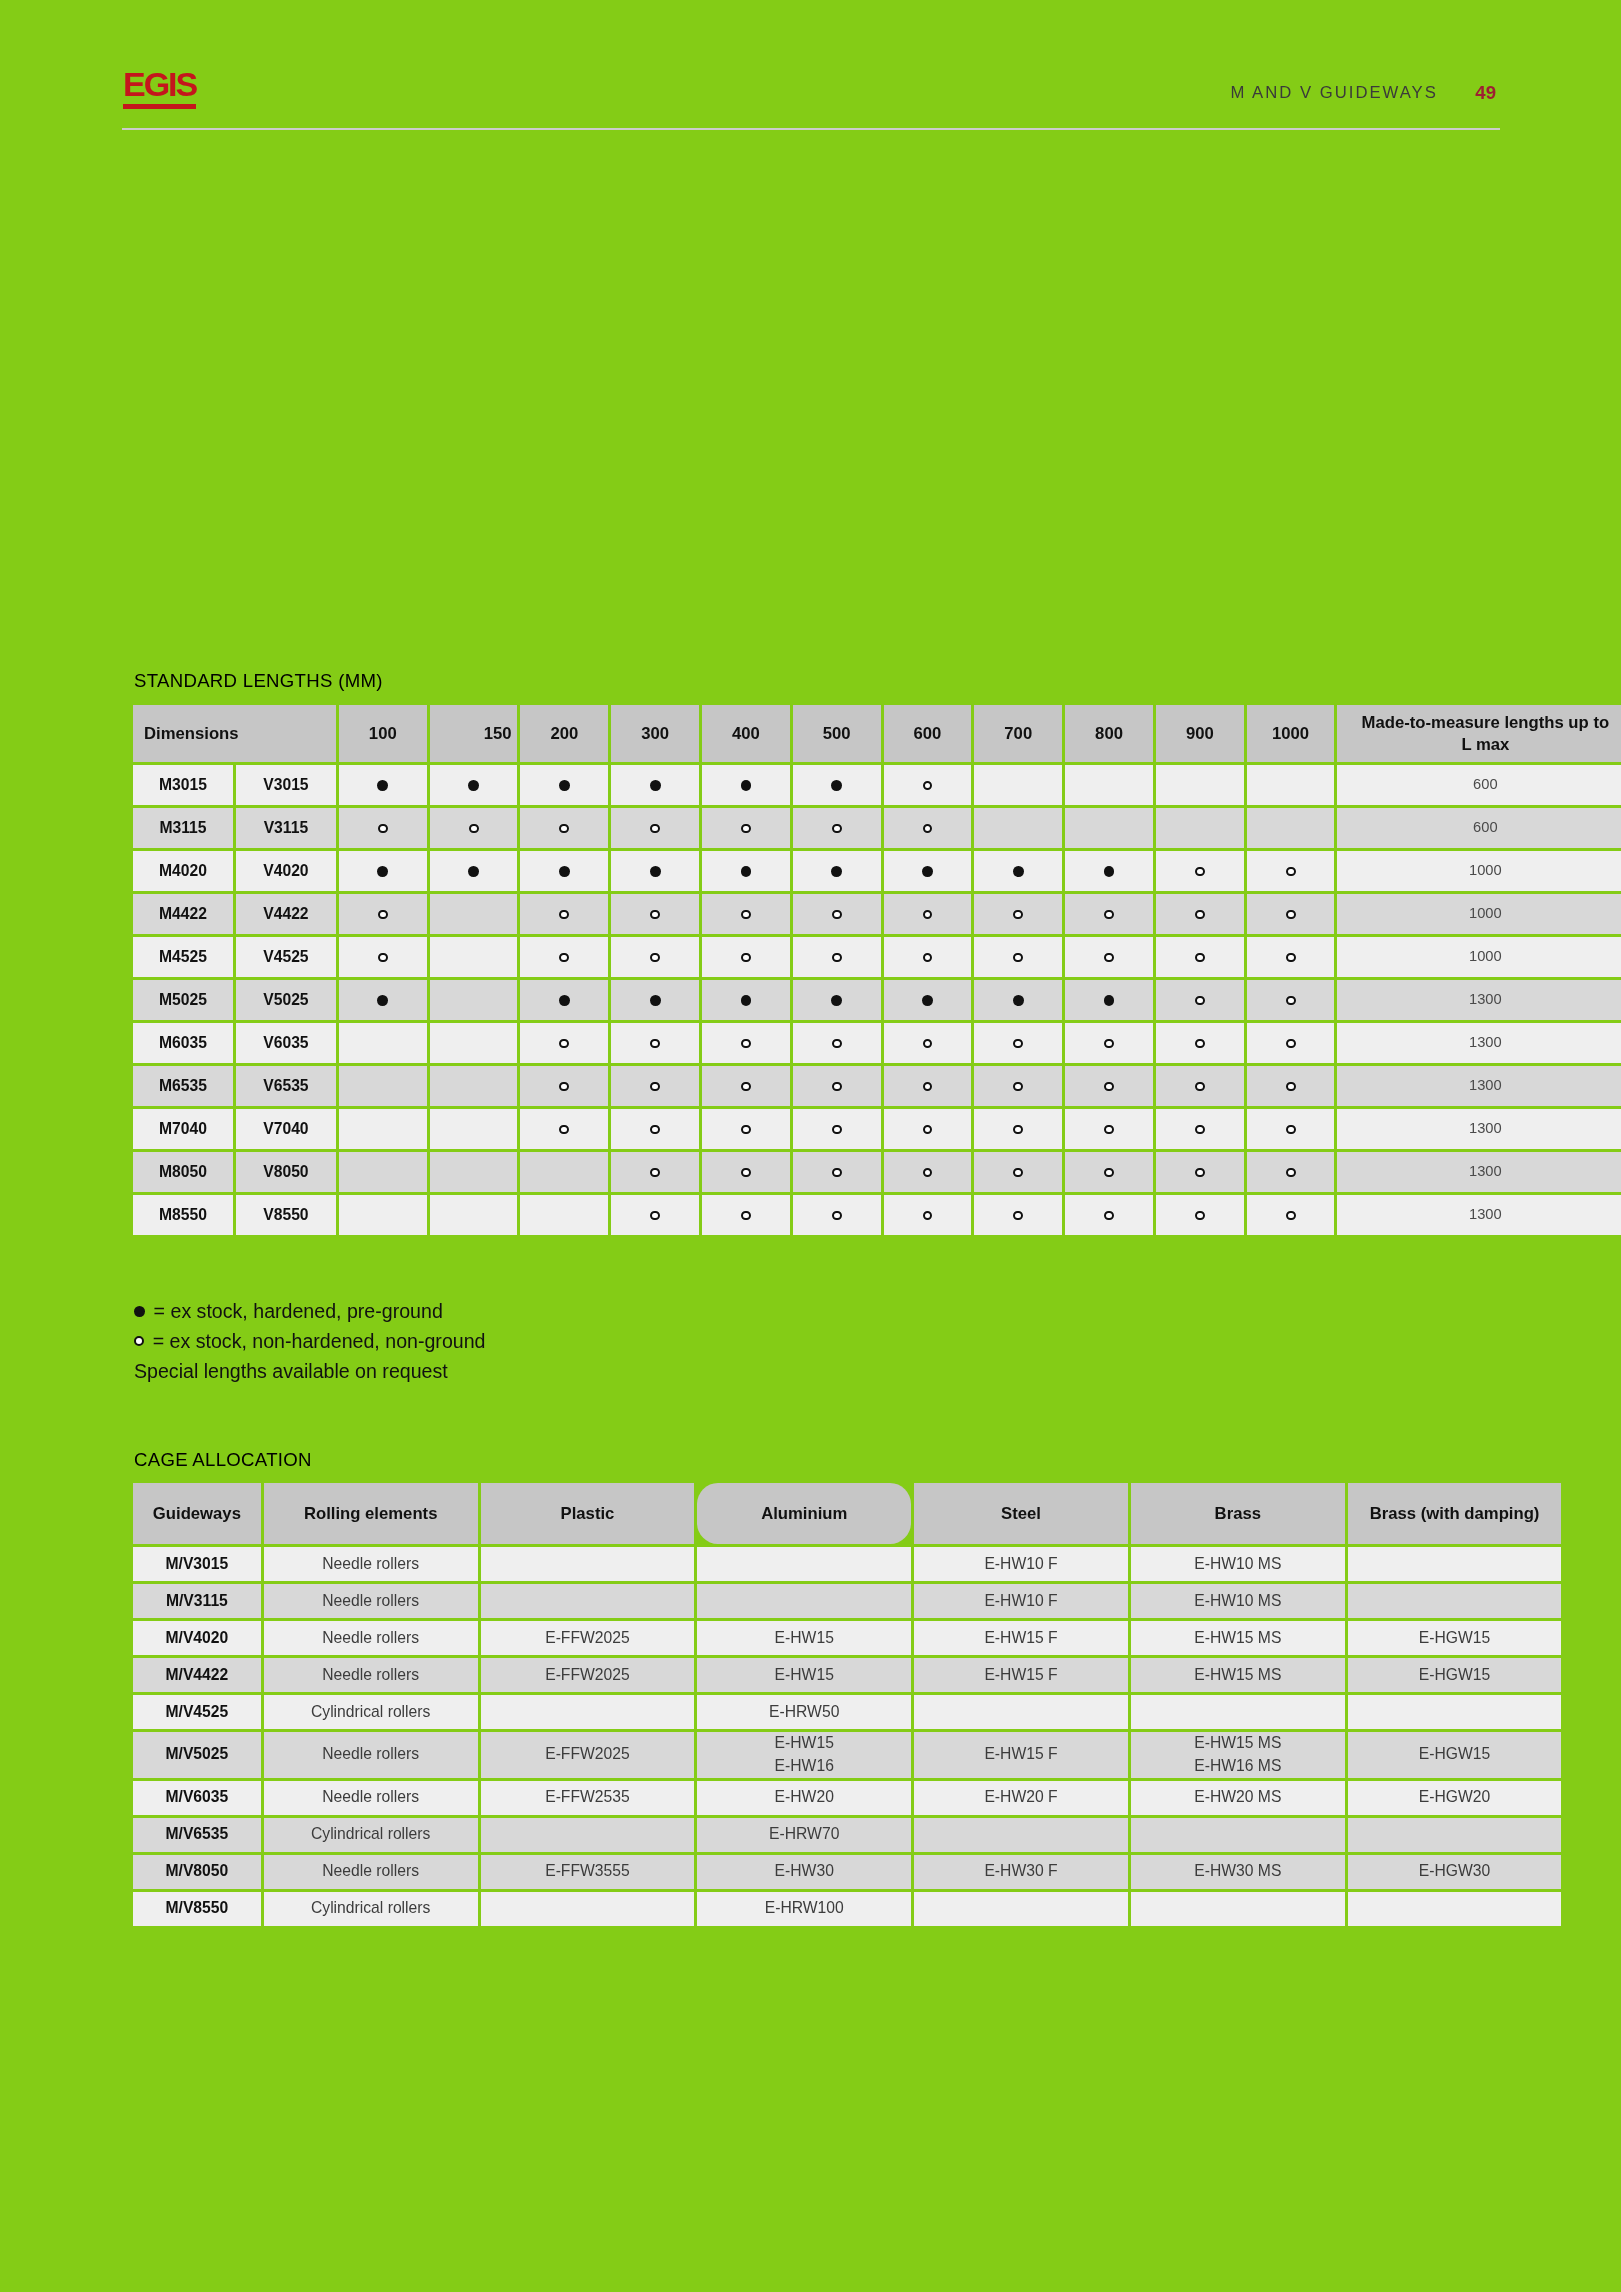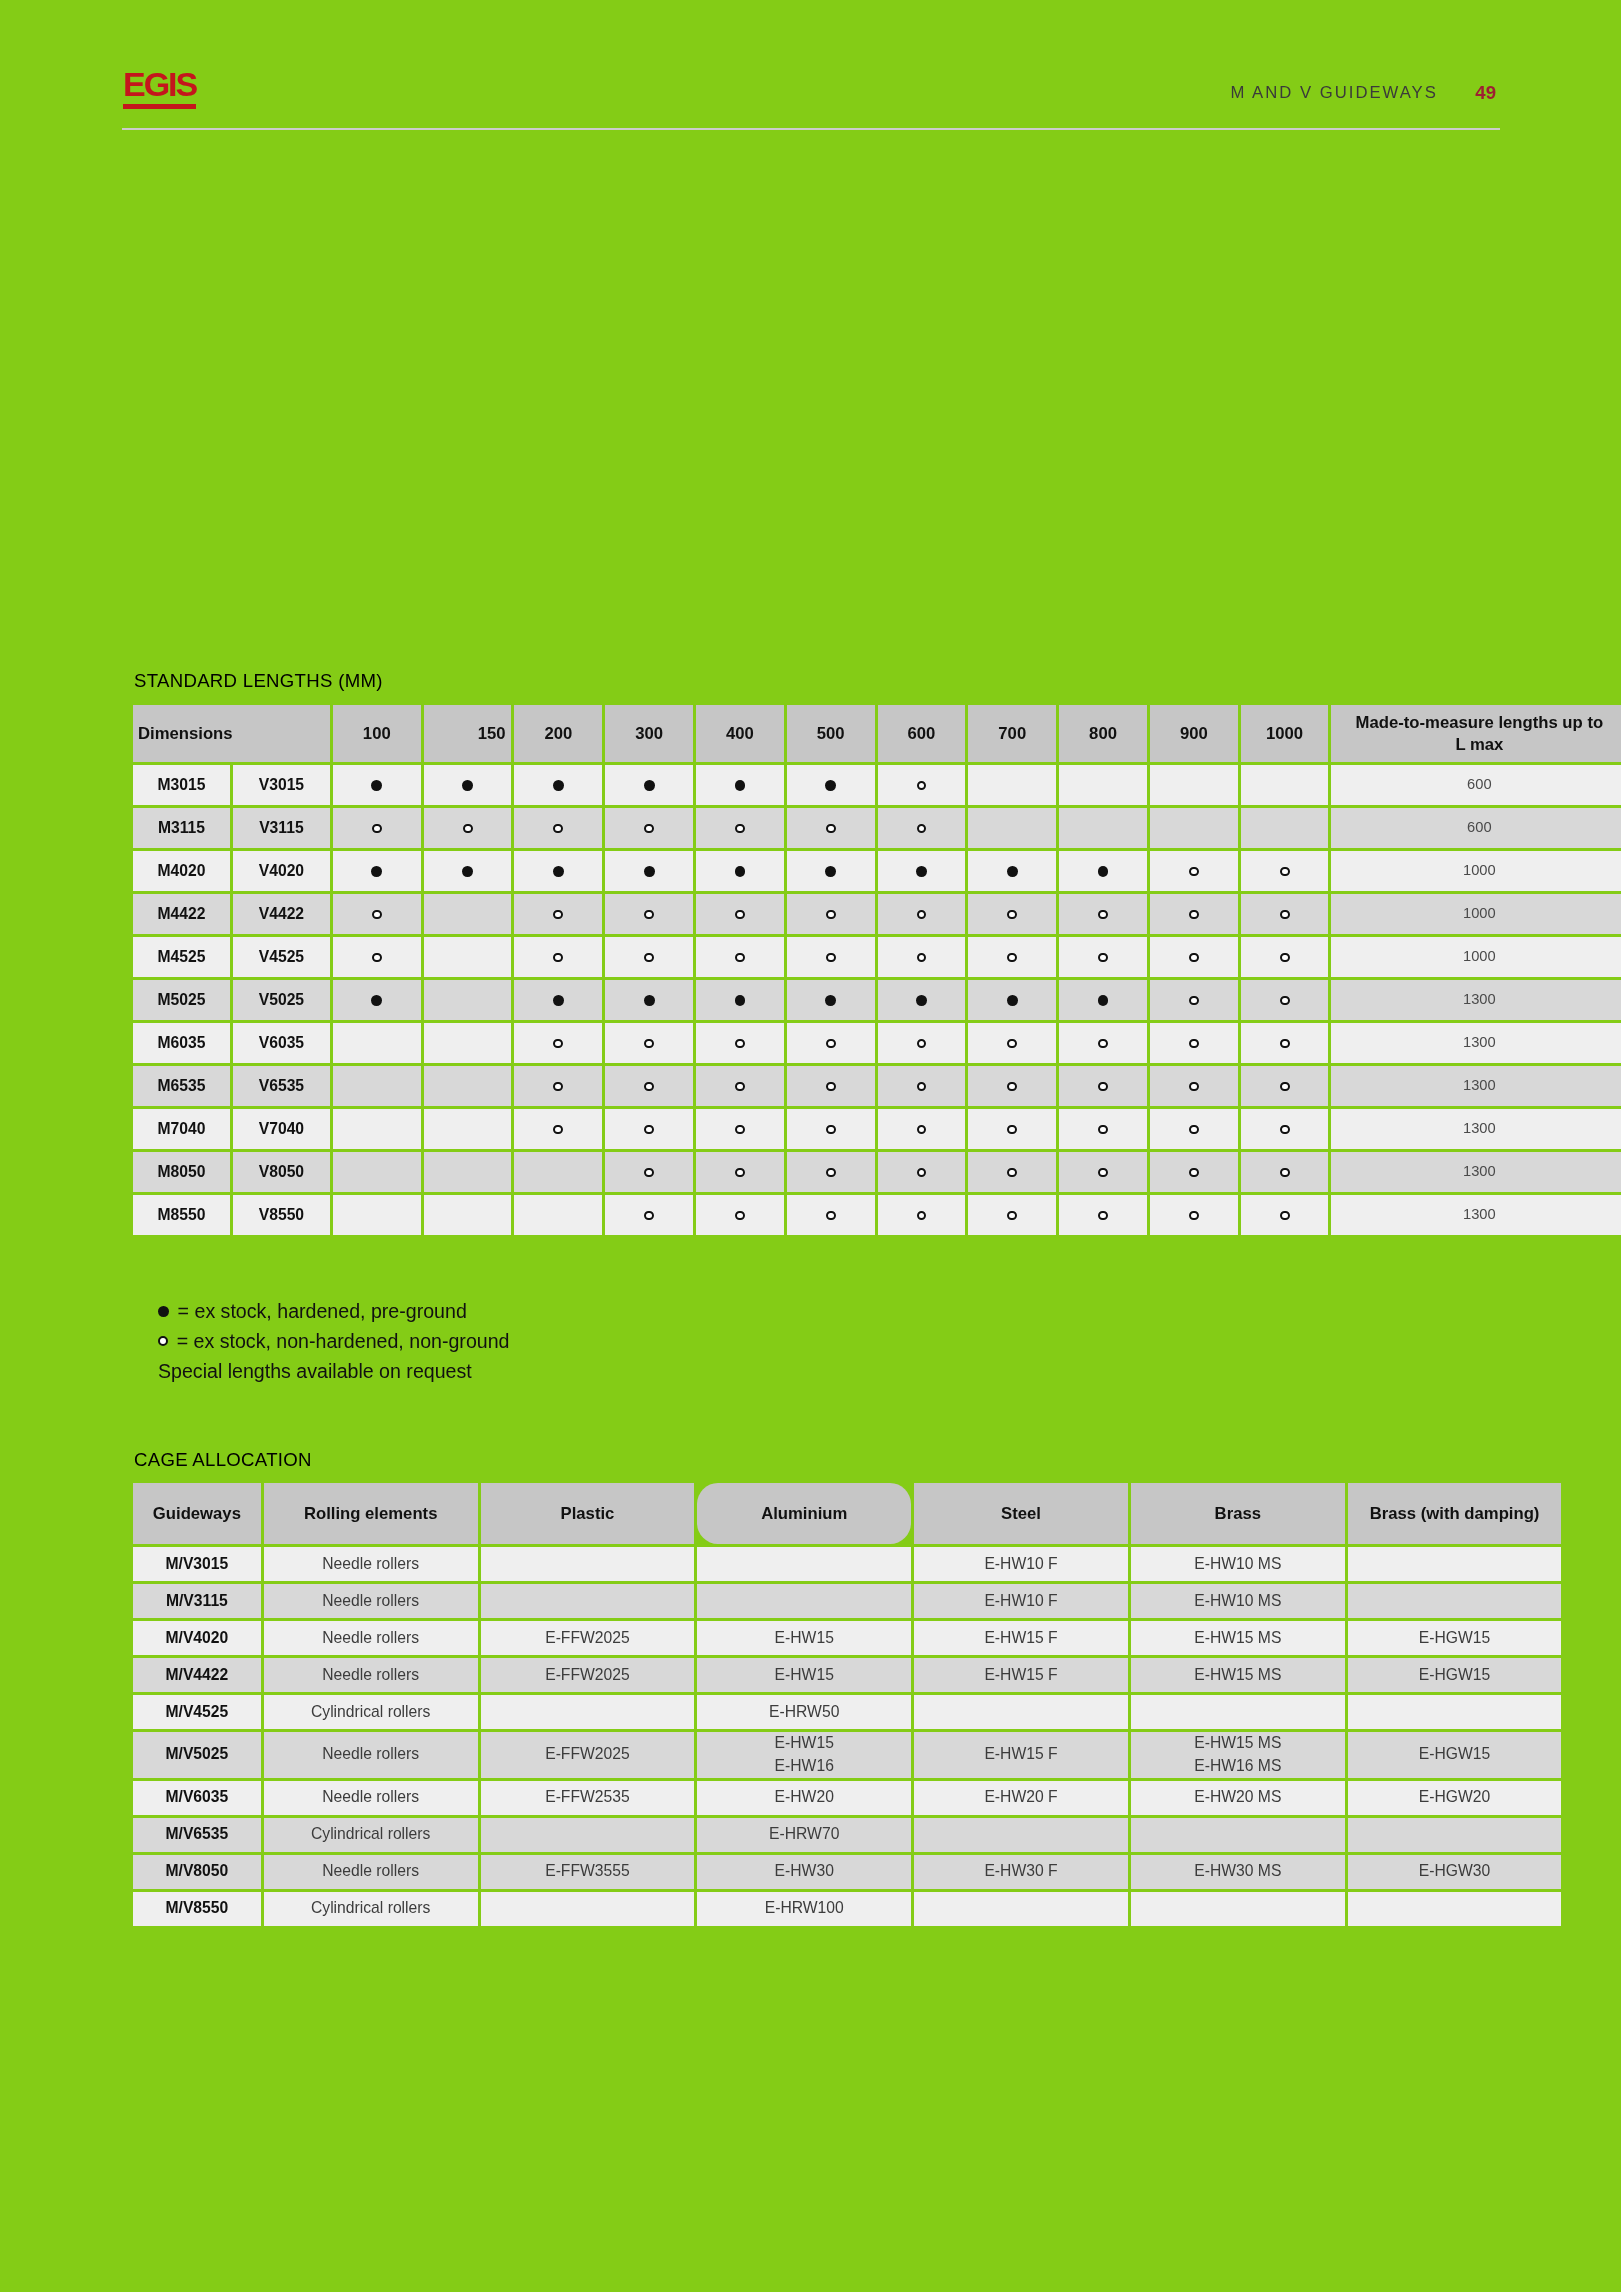--- a/index.html
+++ b/index.html
@@ -38,21 +38,21 @@
     table-layout:fixed;
   }
   #tbl1 { top:702px; width:1362px; }
   #tbl2 { top:1480px; width:1362px; }
   .tbl th {
     background:#c6c6c6; color:#111; font-size:16.7px; font-weight:700;
     text-align:center; vertical-align:middle; line-height:1.3; padding:0 5.9px;
   }
   #tbl1 th { height:57px; }
   #tbl2 th { height:61px; }
-  .tbl th.dim-h { text-align:left; padding-left:5px; }
+  .tbl th.dim-h { text-align:left; padding-left:11px; }
   #tbl1 td { height:40px; }
   #tbl2 td { height:34px; }
   .tbl td {
     text-align:center; vertical-align:middle; font-size:15.7px; color:#3c3c3c;
     white-space:pre-line; line-height:1.45; padding:0 3.9px;
   }
   tr.light td { background:#efefef; }
   tr.dark  td { background:#d8d8d8; }
   .tbl td.rowlabel { font-weight:700; color:#111; }
   .tbl td.lmax { color:#4a4a4a; font-size:14.7px; }
@@ -60,21 +60,21 @@
   .dot-filled {
     display:inline-block; width:10.8px; height:10.8px; border-radius:50%; background:#111;
     vertical-align:middle;
   }
   .dot-open {
     display:inline-block; width:5.9px; height:5.9px; border-radius:50%;
     border:2.5px solid #111; background:#fff; vertical-align:middle;
   }
   
   .legend { position:absolute; left:134px; top:1296px; color:#111; font-size:19.6px; }
-  .legend-line { height:30px; line-height:30px;margin-left:24px; }
+  .legend-line { height:30px; line-height:30px; }
   .legend-line .dot-filled, .legend-line .dot-open { margin-right:8.8px; margin-top:-2.9px; }
 </style>
 </head>
 <body>
 
 <div class="page">
 
   <div class="logo">EGIS</div>
 
   <div class="header-right">

